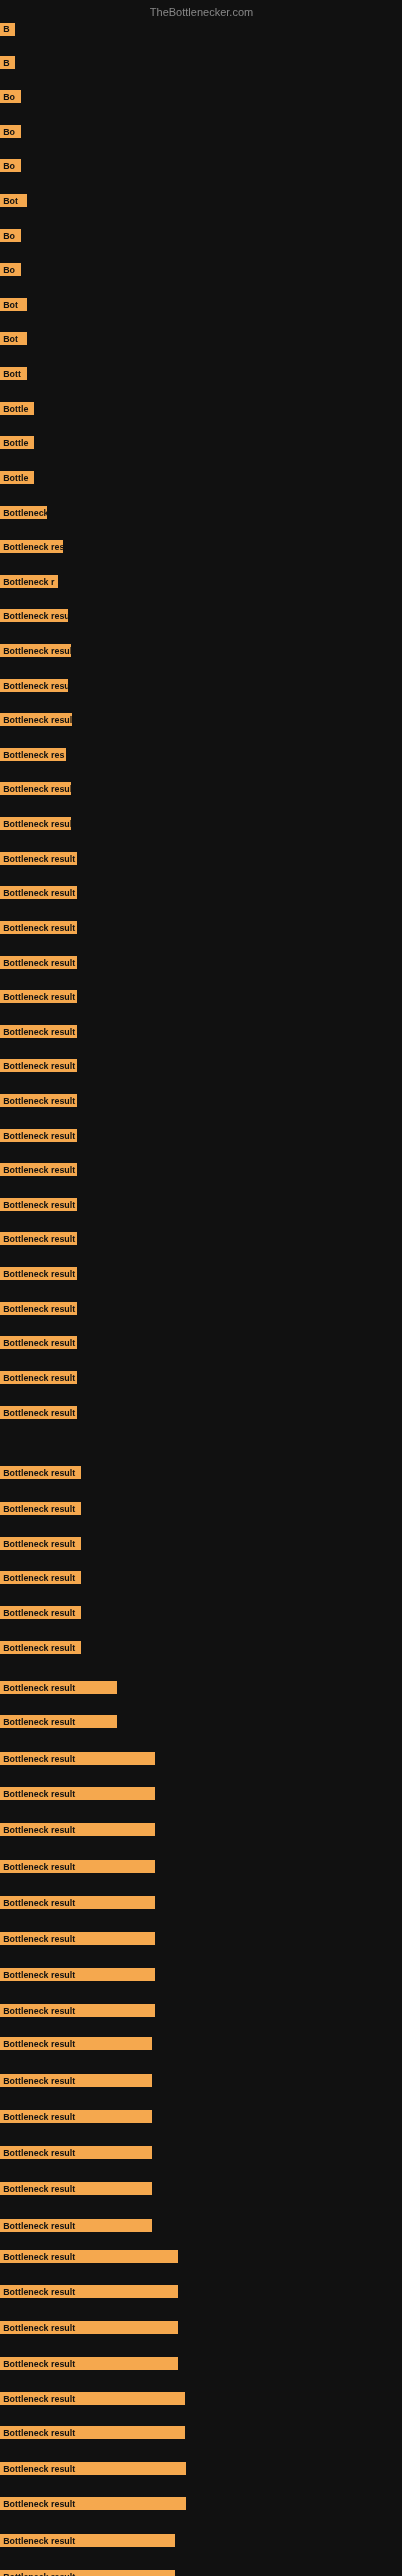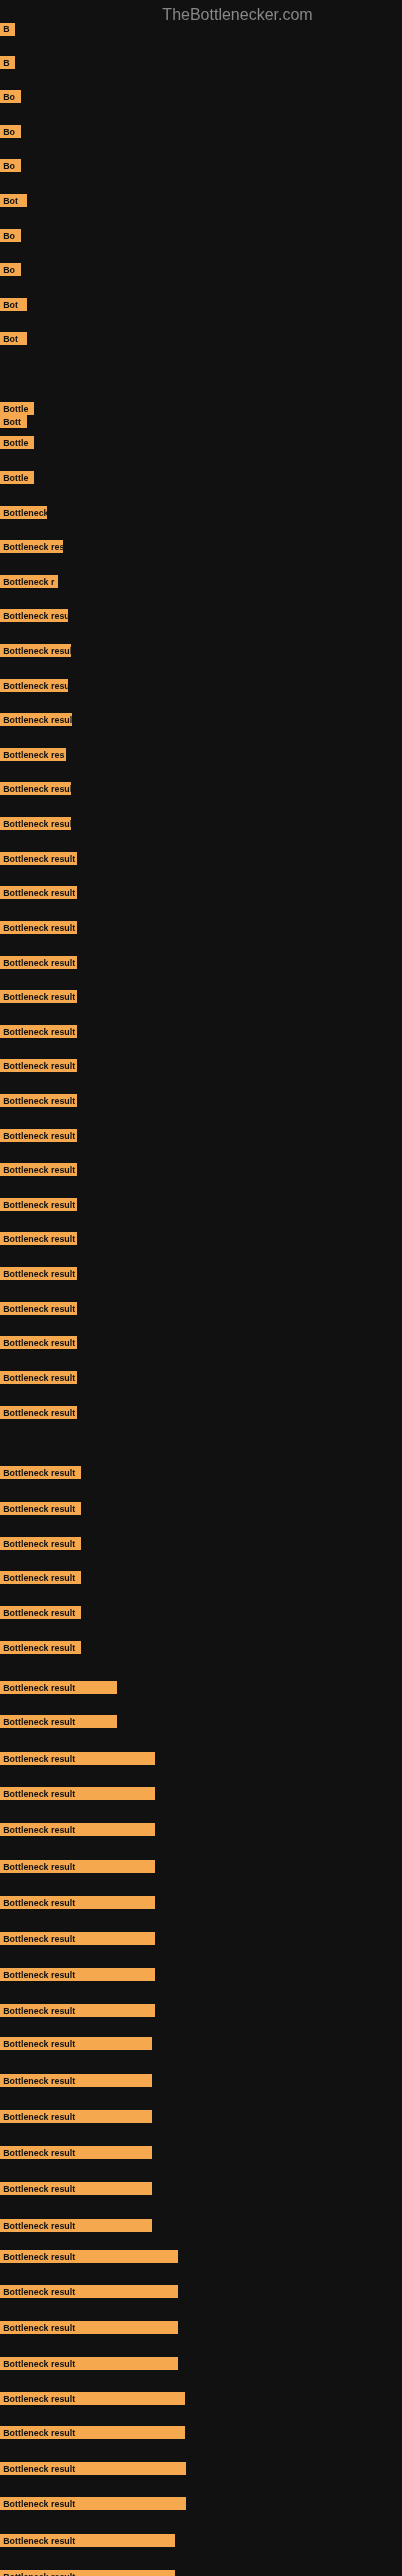--- a/index.html
+++ b/index.html
@@ -13,23 +13,22 @@
       min-height: 2576px;
       font-family: Arial, sans-serif;
       position: relative;
     }
     .site-title {
       position: absolute;
       top: 6.4px;
       left: 50%;
       transform: translateX(-50%);
       color: #888;
-      font-size: 16px;
+      font-size: 11px;
       white-space: nowrap;
-      margin-left: 36px;
     }
     .badge-container {
       position: absolute;
       left: 0;
     }
     .badge {
       background-color: #f5a84e;
       color: #111;
       font-size: 8.9px;
       font-weight: bold;
@@ -47,21 +46,21 @@
 <div class="badge-container" style="top: 22.5px; left: 0px;"><span class="badge" style="width: 14.5px; font-size: 8.9px;">B</span></div>
 <div class="badge-container" style="top: 56px; left: 0px;"><span class="badge" style="width: 14.5px; font-size: 8.9px;">B</span></div>
 <div class="badge-container" style="top: 90px; left: 0px;"><span class="badge" style="width: 21px; font-size: 8.9px;">Bo</span></div>
 <div class="badge-container" style="top: 125px; left: 0px;"><span class="badge" style="width: 21px; font-size: 8.9px;">Bo</span></div>
 <div class="badge-container" style="top: 159px; left: 0px;"><span class="badge" style="width: 21px; font-size: 8.9px;">Bo</span></div>
 <div class="badge-container" style="top: 194px; left: 0px;"><span class="badge" style="width: 27px; font-size: 8.9px;">Bot</span></div>
 <div class="badge-container" style="top: 229px; left: 0px;"><span class="badge" style="width: 21px; font-size: 8.9px;">Bo</span></div>
 <div class="badge-container" style="top: 263px; left: 0px;"><span class="badge" style="width: 21px; font-size: 8.9px;">Bo</span></div>
 <div class="badge-container" style="top: 298px; left: 0px;"><span class="badge" style="width: 27px; font-size: 8.9px;">Bot</span></div>
 <div class="badge-container" style="top: 332px; left: 0px;"><span class="badge" style="width: 27px; font-size: 8.9px;">Bot</span></div>
-<div class="badge-container" style="top: 367px; left: 0px; margin-top: 48px;"><span class="badge" style="width: 27px; font-size: 8.9px;">Bott</span></div>
+<div class="badge-container" style="top: 367px; left: 0px;"><span class="badge" style="width: 27px; font-size: 8.9px;">Bott</span></div>
 <div class="badge-container" style="top: 402px; left: 0px;"><span class="badge" style="width: 34px; font-size: 8.9px;">Bottle</span></div>
 <div class="badge-container" style="top: 436px; left: 0px;"><span class="badge" style="width: 34px; font-size: 8.9px;">Bottle</span></div>
 <div class="badge-container" style="top: 471px; left: 0px;"><span class="badge" style="width: 34px; font-size: 8.9px;">Bottle</span></div>
 <div class="badge-container" style="top: 506px; left: 0px;"><span class="badge" style="width: 47px; font-size: 8.9px;">Bottleneck</span></div>
 <div class="badge-container" style="top: 540px; left: 0px;"><span class="badge" style="width: 63px; font-size: 8.9px;">Bottleneck resu</span></div>
 <div class="badge-container" style="top: 575px; left: 0px;"><span class="badge" style="width: 58px; font-size: 8.9px;">Bottleneck r</span></div>
 <div class="badge-container" style="top: 609px; left: 0px;"><span class="badge" style="width: 68px; font-size: 8.9px;">Bottleneck result</span></div>
 <div class="badge-container" style="top: 644px; left: 0px;"><span class="badge" style="width: 71px; font-size: 8.9px;">Bottleneck result</span></div>
 <div class="badge-container" style="top: 679px; left: 0px;"><span class="badge" style="width: 68px; font-size: 8.9px;">Bottleneck resu</span></div>
 <div class="badge-container" style="top: 713px; left: 0px;"><span class="badge" style="width: 72px; font-size: 8.9px;">Bottleneck result</span></div>

